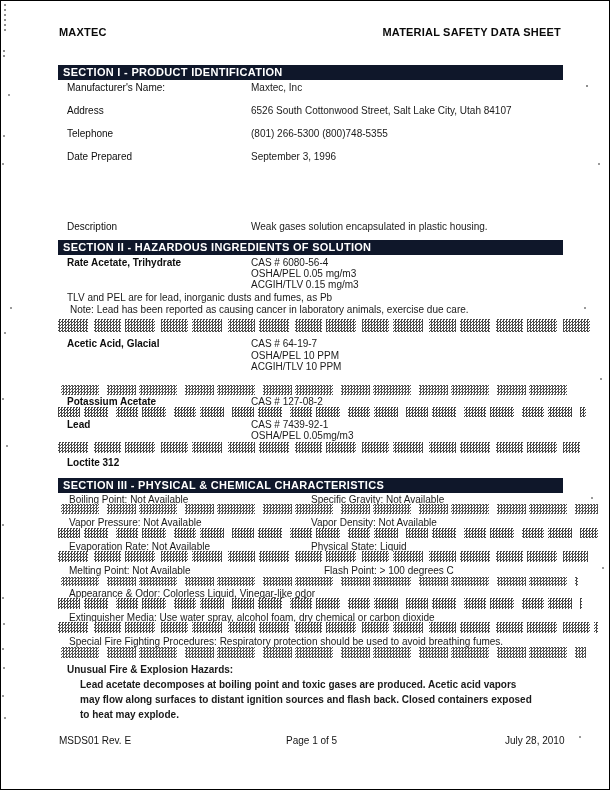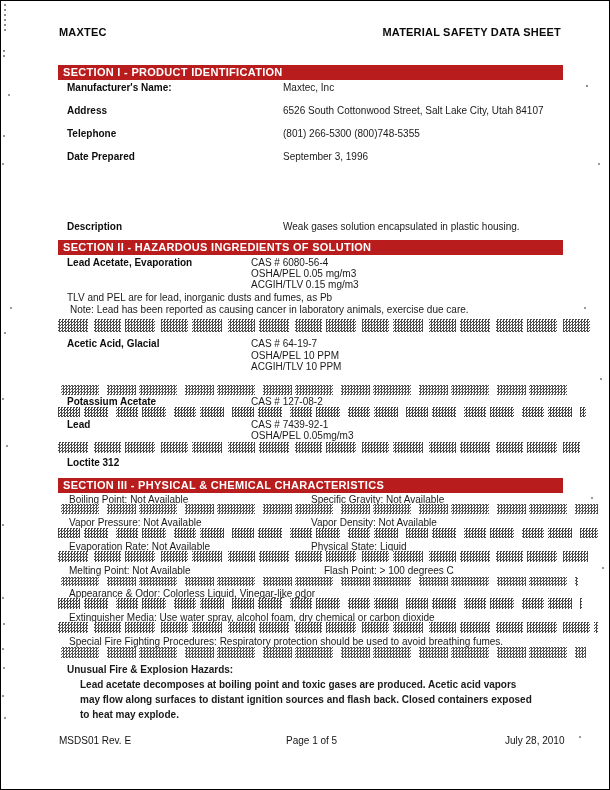--- a/index.html
+++ b/index.html
@@ -5,26 +5,26 @@
   html,body{margin:0;padding:0;background:#fff;}
   .page{
     position:relative;width:608px;height:788px;background:#fff;border:1px solid #000;
     font-family:"Liberation Sans", sans-serif;color:#151515;overflow:hidden;
   }
   .abs{position:absolute;white-space:nowrap;}
   .t10{font-size:10px;}
   .bold{font-weight:bold;color:#0d0d0d;}
   .hdr{font-size:11px;font-weight:bold;letter-spacing:.2px;color:#0a0a0a;}
   .bar{
-    position:absolute;left:57px;width:505px;height:15px;background:#b91c1c;
+    position:absolute;left:57px;width:505px;height:15px;background:#0f172a;
     color:#fff;font-size:11px;font-weight:bold;letter-spacing:.3px;
     padding-left:5px;box-sizing:border-box;line-height:15px;
   }
   .row{position:absolute;left:66px;width:500px;font-size:10px;}
-  .lbl{display:inline-block;width:216px;font-weight:bold;color:#0d0d0d;}
+  .lbl{display:inline-block;width:184px;font-weight:normal;color:#0d0d0d;}
   .val{color:#1a1a1a;}
   .cas{position:absolute;left:250px;font-size:10px;color:#1a1a1a;white-space:nowrap;}
   .ing{position:absolute;left:66px;font-size:10px;font-weight:bold;color:#0d0d0d;white-space:nowrap;}
   .note{position:absolute;font-size:10px;color:#1a1a1a;white-space:nowrap;}
   .band{
     position:absolute;left:57px;height:10px;
     background-image:
       repeating-linear-gradient(90deg, transparent 0 30px, #fff 30px 36px, transparent 36px 63px, #fff 63px 67px),
       repeating-conic-gradient(#4a4a4a 0% 25%, #ffffff 0% 50%);
     background-size:auto,3px 3px;
@@ -74,21 +74,21 @@
   <div class="row" style="top:150px">
     <span class="lbl">Date Prepared</span><span class="val">September 3, 1996</span>
   </div>
   <div class="row" style="top:220px">
     <span class="lbl">Description</span><span class="val">Weak gases solution encapsulated in plastic housing.</span>
   </div>
 
   <div class="bar" style="top:239px">
     <span>SECTION II - HAZARDOUS INGREDIENTS OF SOLUTION</span>
   </div>
-  <div class="ing" style="top:256px">Lead Acetate, Evaporation</div>
+  <div class="ing" style="top:256px">Rate Acetate, Trihydrate</div>
   <div class="cas" style="top:256px">CAS # 6080-56-4</div>
   <div class="cas" style="top:267px">OSHA/PEL  0.05 mg/m3</div>
   <div class="cas" style="top:278px">ACGIH/TLV  0.15 mg/m3</div>
   <div class="note" style="left:66px;top:291px">TLV and PEL are for lead, inorganic dusts and fumes, as Pb</div>
   <div class="note" style="left:69px;top:303px">Note: Lead has been reported as causing cancer in laboratory animals, exercise due care.</div>
 
   <div class="band b1" style="top:318px;width:535px;height:13px"></div>
 
   <div class="ing" style="top:337px">Acetic Acid, Glacial</div>
   <div class="cas" style="top:337px">CAS # 64-19-7</div>

